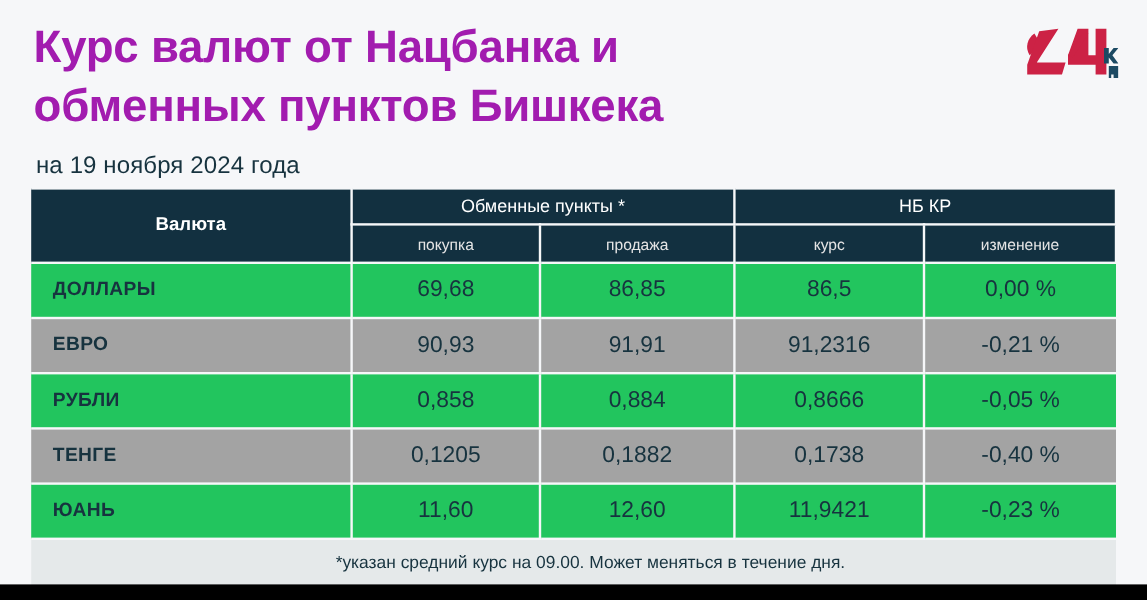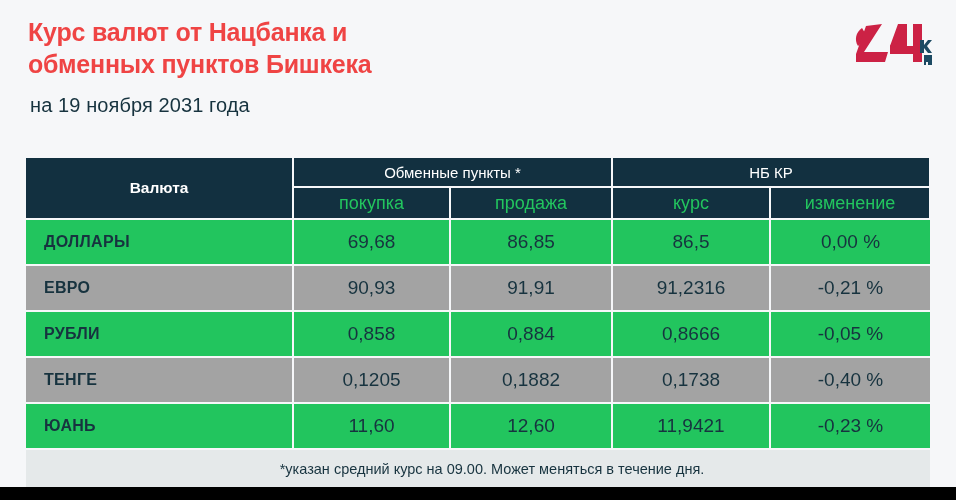--- a/index.html
+++ b/index.html
@@ -22,22 +22,22 @@
   }
 
   
   .header {
     position: absolute;
     left: 28px;
     top: 16px;
     right: 28px;
   }
   .title {
-    color: #ef4444;
-    font-size: 25px;
+    color: #a21caf;
+    font-size: 38px;
     font-weight: bold;
     line-height: 1.28;
     letter-spacing: -0.2px;
     margin: 0;
     max-width: 640px;
     white-space: pre-line;
   }
   .subtitle {
     color: #17333f;
     font-size: 20px;
@@ -93,24 +93,24 @@
     border-left: none;
   }
   th.group-head {
     text-align: center;
     font-size: 15px;
     height: 28px;
     font-weight: normal;
   }
   th.sub-head {
     text-align: center;
-    font-size: 18px;
+    font-size: 13px;
     font-weight: normal;
     height: 30px;
-    color: #22c55e;
+    color: #e5e5e5;
   }
 
   tbody td {
     background: #22c55e;
     color: #17333f;
     height: 44px;
     border: 2px solid #f6f7f9;
     font-size: 19px;
     text-align: center;
   }
@@ -152,21 +152,21 @@
   }
 </style>
 </head>
 <body>
 
 <div class="page">
 
   <div class="header">
     <h1 class="title">Курс валют от Нацбанка и
 обменных пунктов Бишкека</h1>
-    <div class="subtitle">на 19 ноября 2031 года</div>
+    <div class="subtitle">на 19 ноября 2024 года</div>
   </div>
 
   <div class="logo">
     <svg viewBox="0 0 80 52" width="80" height="52" aria-hidden="true">
       <g fill="#cc2245">
         <path d="M10 10 C4 14 2 22 6 28 L16 20 Z"></path>
         <path d="M14 8 L30 6 L12 34 L36 34 L33 44 L4 44 L4 36 Z"></path>
         <path d="M46 6 L55 6 L55 28 L61 28 L61 6 L70 6 L70 44 L61 44 L61 36 L38 36 L38 28 Z"></path>
         <path d="M38 28 L50 10 L55 10 L42 30 Z"></path>
       </g>

